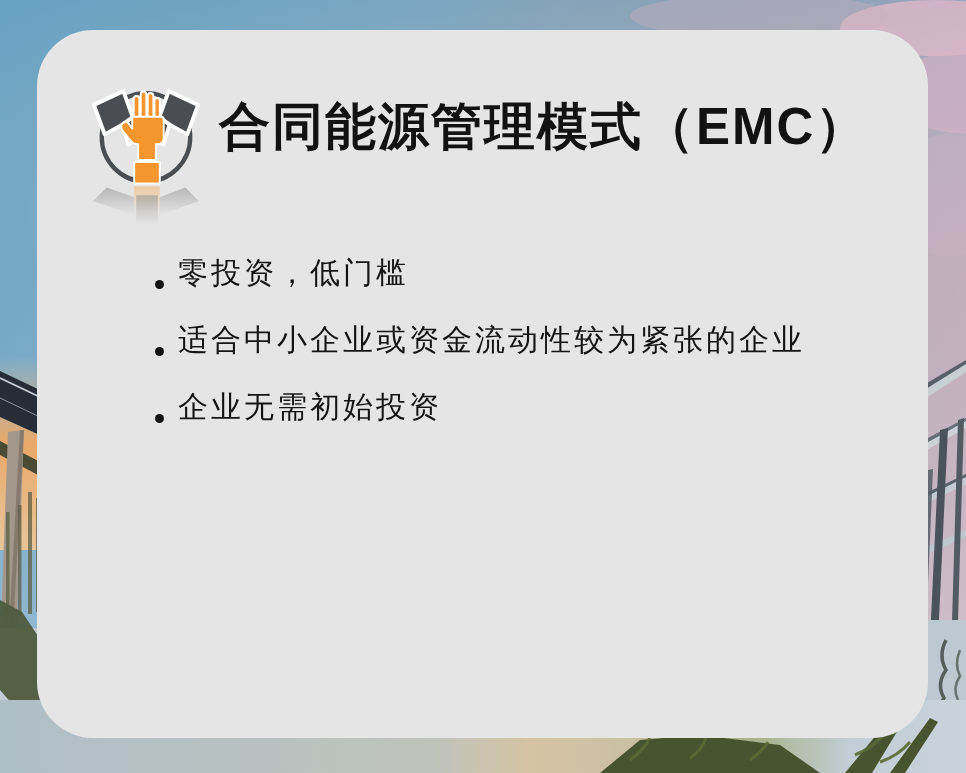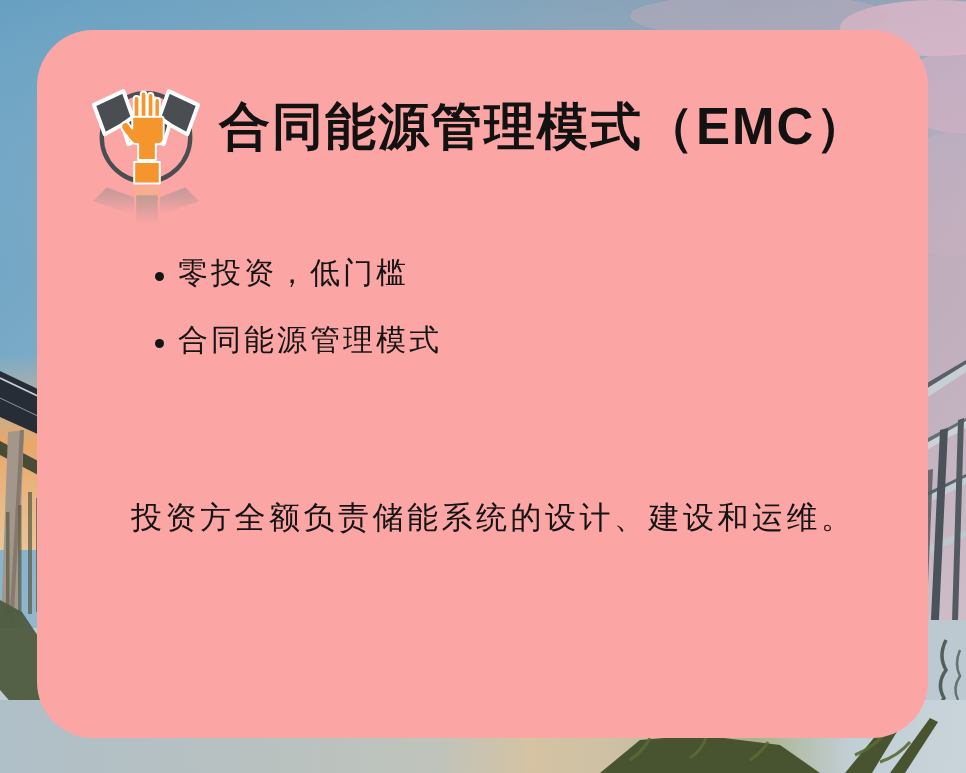--- a/index.html
+++ b/index.html
@@ -4,31 +4,31 @@
 <style>
   html,body{margin:0;padding:0;}
   body{
     width:966px;height:773px;position:relative;overflow:hidden;
     font-family:"Liberation Sans","DejaVu Sans",sans-serif;
     background:#8fb0c1;
   }
   .bg{position:absolute;left:0;top:0;width:966px;height:773px;display:block;}
   .card{
     position:absolute;left:37px;top:30px;width:891px;height:708px;
-    background:#fca5a5;border-radius:56px;
+    background:#e5e5e5;border-radius:56px;
   }
   .icon-wrap{position:absolute;left:50px;top:50px;width:118px;height:152px;}
   .icon-wrap svg{display:block;width:100%;height:100%;}
   .title{
     position:absolute;left:182px;top:68px;margin:0;
     font-size:51px;font-weight:900;color:#121212;
     letter-spacing:2px;white-space:nowrap;line-height:1.15;
   }
   .bullets{position:absolute;left:118px;top:226px;width:720px;}
-  .bullet{display:flex;align-items:center;margin-bottom:34px;}
+  .bullet{display:flex;align-items:flex-end;margin-bottom:34px;}
   .dot{width:9px;height:9px;border-radius:50%;background:#141414;margin:7px 14px 0 0;flex:none;}
   .bullet-text{font-size:30px;color:#141414;letter-spacing:3px;line-height:1.1;white-space:nowrap;}
   .paras{position:absolute;left:94px;top:472px;width:780px;}
   .paras p{margin:0 0 26px 0;font-size:31px;color:#141414;letter-spacing:3.5px;line-height:1.06;white-space:nowrap;}
 </style>
 </head>
 <body>
 
 <svg class="bg" viewBox="0 0 966 773" preserveAspectRatio="none">
   <defs>
@@ -157,21 +157,24 @@
 
   <h1 class="title">合同能源管理模式（EMC）</h1>
 
   <div class="bullets">
     <div class="bullet">
       <span class="dot"></span>
       <span class="bullet-text">零投资，低门槛</span>
     </div>
     <div class="bullet">
       <span class="dot"></span>
-      <span class="bullet-text">合同能源管理模式</span>
+      <span class="bullet-text">适合中小企业或资金流动性较为紧张的企业</span>
+    </div>
+    <div class="bullet">
+      <span class="dot"></span>
+      <span class="bullet-text">企业无需初始投资</span>
     </div>
   </div>
 
   <div class="paras">
-    <p>投资方全额负责储能系统的设计、建设和运维。</p>
   </div>
 
 </div>
 
 </body></html>

